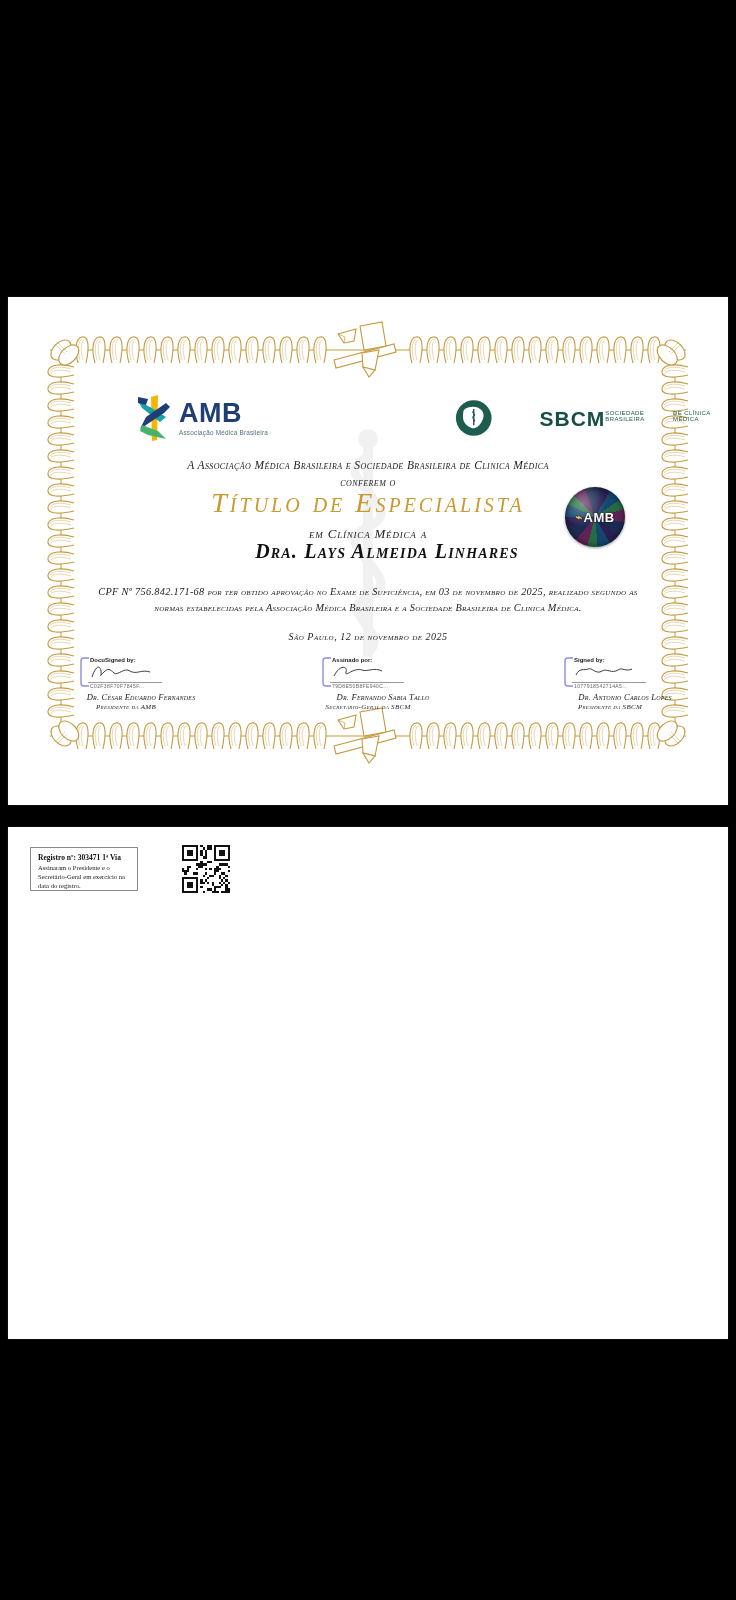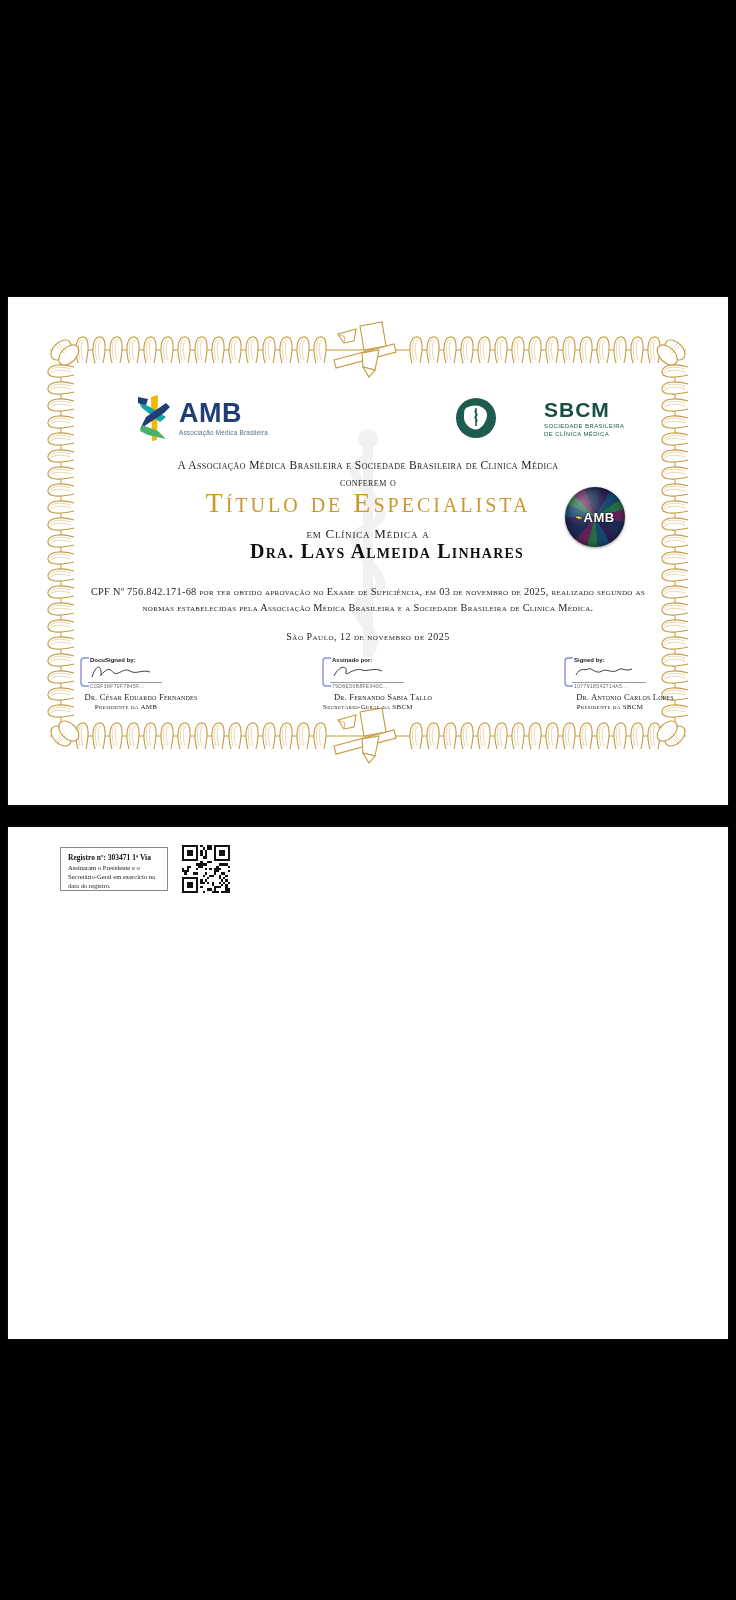--- a/index.html
+++ b/index.html
@@ -10,34 +10,34 @@
     font-family:"Liberation Serif", serif;
     overflow:hidden;
   }
   .page{
     position:absolute;left:8px;width:720px;background:#fff;
     box-shadow:0 0 2px rgba(255,255,255,.15);
   }
   #page1{top:297px;height:508px;}
   #page2{top:827px;height:512px;}
 
-  .sc{font-variant:small-caps;}
+  .sc{font-variant:small-caps;font-style:italic;}
 
   
   .border-svg{position:absolute;left:0;top:0;}
 
   
   .logo-row{position:absolute;top:98px;left:0;width:100%;}
   .logo{position:absolute;display:flex;align-items:center;gap:7px;}
   #amb-logo{left:128px;top:0;}
   #sbcm-logo{left:447px;top:2px;}
   .amb-text{display:flex;flex-direction:column;line-height:1;}
   .amb-name{font-family:"Liberation Sans",sans-serif;font-weight:800;font-size:27px;color:#1E3E75;letter-spacing:.5px;}
   .amb-sub{font-family:"Liberation Sans",sans-serif;font-size:6.4px;color:#57707e;margin-top:3px;letter-spacing:.2px;}
-  .sbcm-text{display:flex;flex-direction:column;line-height:1;margin-left:40px;}
+  .sbcm-text{display:flex;flex-direction:row;line-height:1;margin-left:40px;}
   .sbcm-name{font-family:"Liberation Sans",sans-serif;font-weight:800;font-size:21px;color:#174F43;letter-spacing:1px;}
   .sbcm-sub{font-family:"Liberation Sans",sans-serif;font-size:6px;color:#1c5a4c;margin-top:2.5px;letter-spacing:.4px;}
 
   
   .intro{position:absolute;top:160px;left:80px;width:560px;text-align:center;
     font-size:11.5px;color:#1c1c1c;letter-spacing:.4px;line-height:1.45;}
   .cert-title{position:absolute;top:190px;left:0;width:100%;text-align:center;
     font-size:28px;color:#C9992E;letter-spacing:3px;font-weight:500;}
   .cert-sub{position:absolute;top:229px;left:0;width:100%;text-align:center;
     font-size:13px;color:#1c1c1c;letter-spacing:.8px;}
@@ -72,21 +72,21 @@
   .sig-code{position:absolute;left:10px;top:26px;font-family:"Liberation Sans",sans-serif;
     font-size:5px;color:#666;letter-spacing:.4px;white-space:nowrap;}
   .sig-name{font-size:8.6px;color:#1c1c1c;letter-spacing:.2px;text-align:left;white-space:nowrap;padding-left:30px;}
   .sig-role{font-size:7px;color:#1c1c1c;letter-spacing:.3px;text-align:left;margin-top:1px;white-space:nowrap;}
 
   
   .watermark{position:absolute;left:285px;top:130px;opacity:.05;}
 
   
   .registry-box{position:absolute;left:22px;top:20px;width:108px;height:44px;
-    border:1px solid #8a8a8a;padding:5px 7px;box-sizing:border-box;margin-left:30px;}
+    border:1px solid #8a8a8a;padding:5px 7px;box-sizing:border-box;}
   .registry-title{font-size:7.5px;font-weight:700;color:#111;}
   .registry-text{font-size:6.6px;color:#222;line-height:1.35;margin-top:2px;}
   .qr{position:absolute;left:174px;top:18px;width:48px;height:48px;background:#fff;}
 </style>
 </head>
 <body>
 
 <div class="page" id="page1">
 
   <svg class="border-svg" width="720" height="508" viewBox="0 0 720 508" aria-hidden="true">

